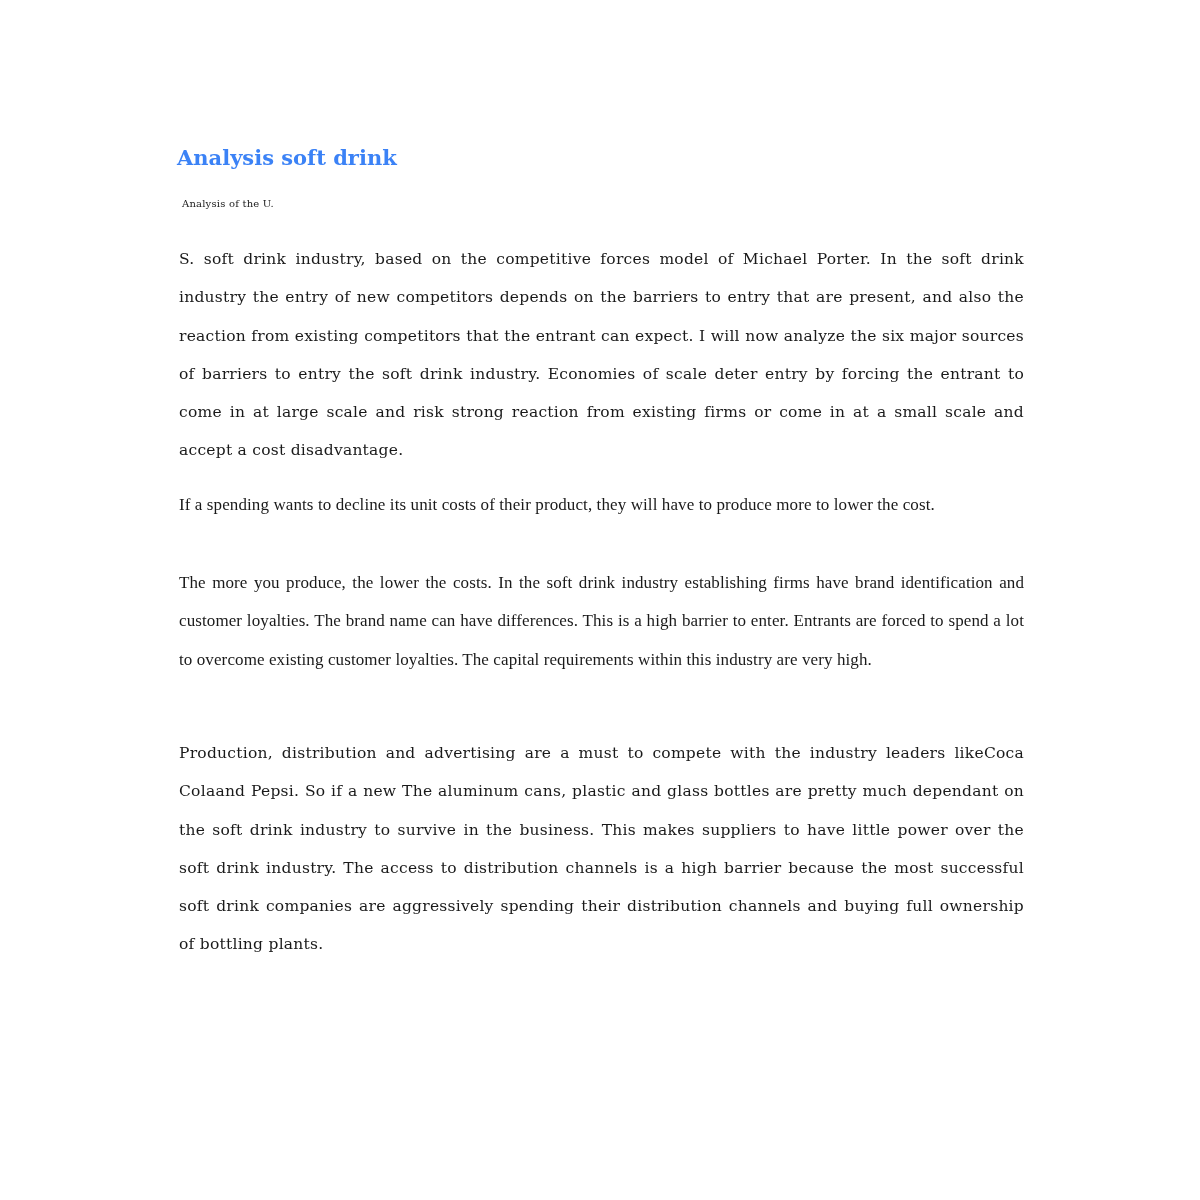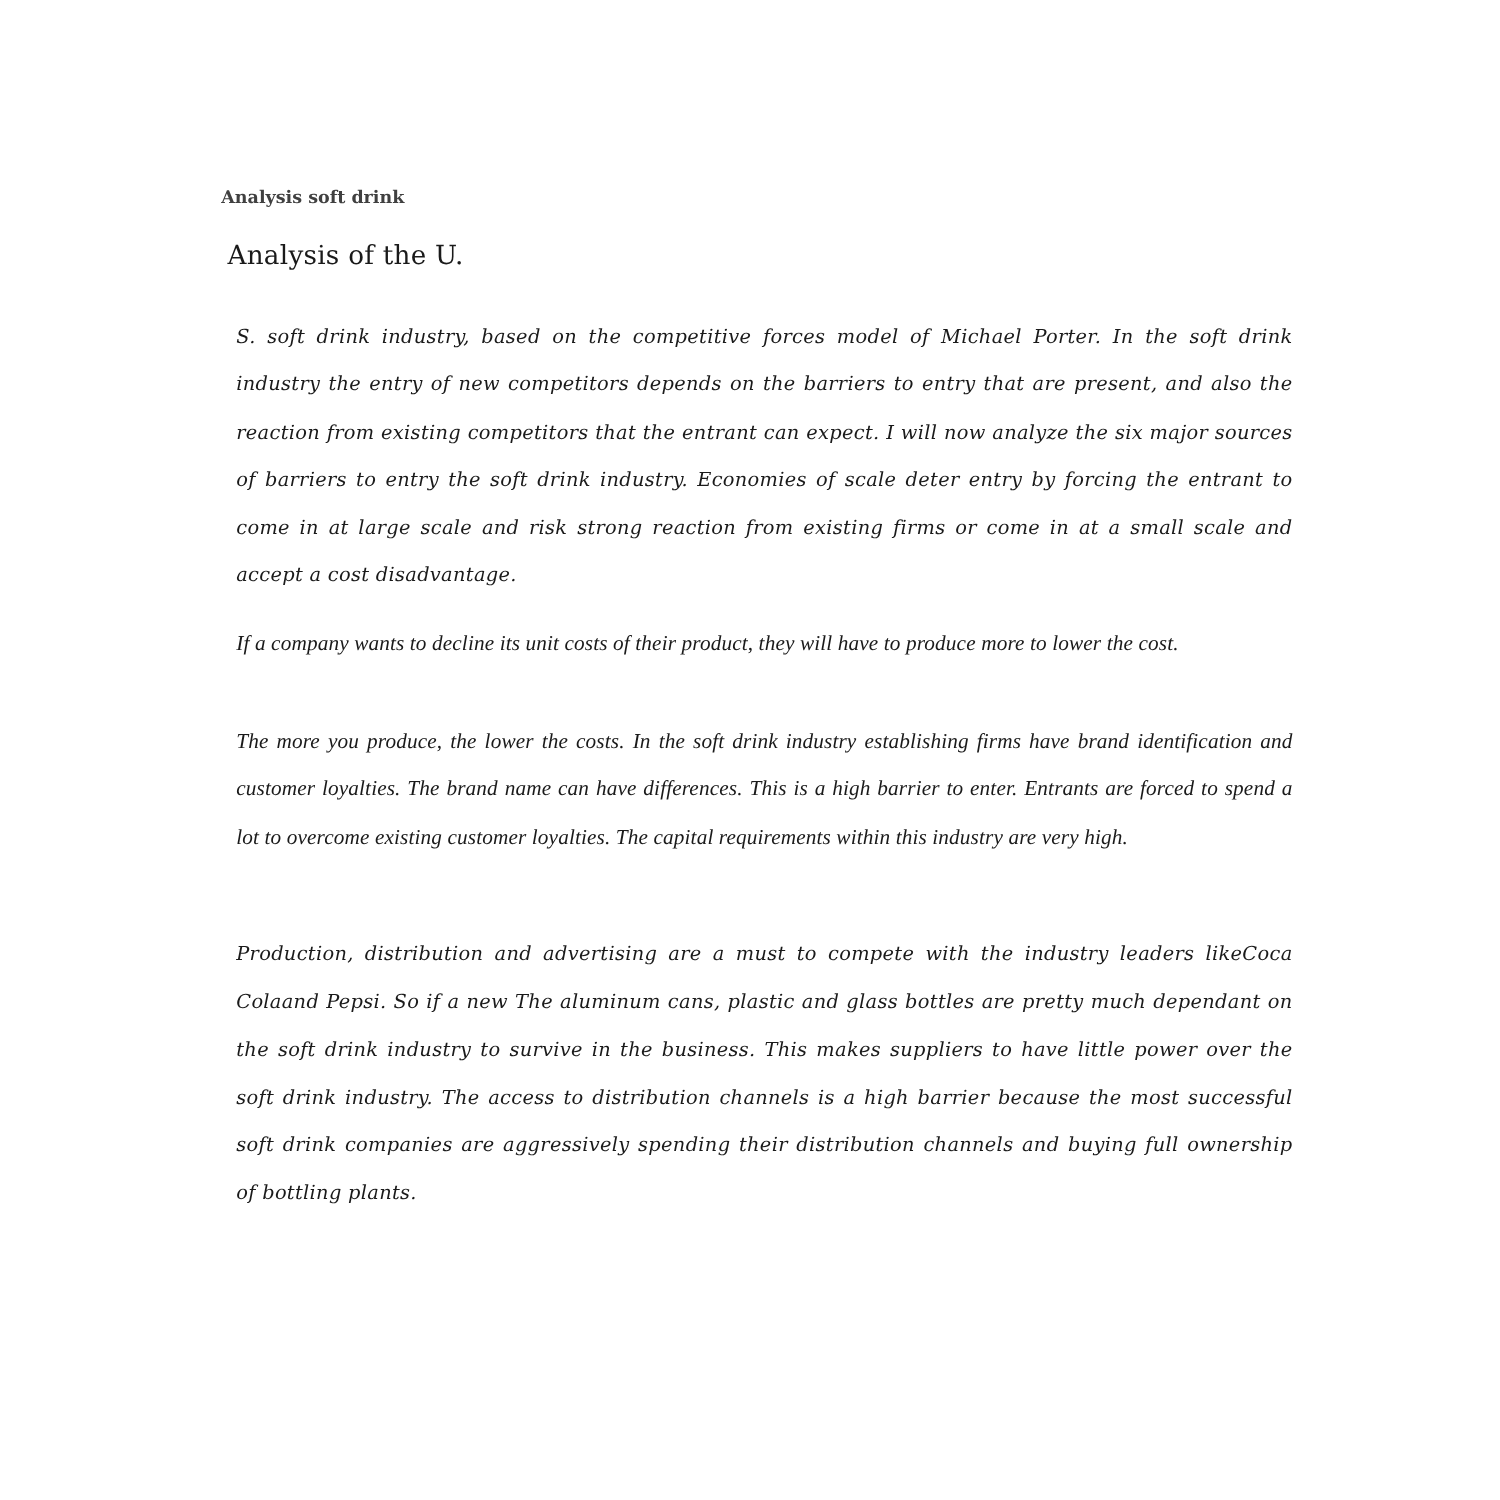--- a/index.html
+++ b/index.html
@@ -17,55 +17,54 @@
     }
     .page {
       position: absolute;
       left: 177px;
       top: 140px;
       width: 845px;
     }
     .title {
       font-family: "DejaVu Serif", serif;
       font-weight: bold;
-      font-size: 14px;
-      color: #404040;
+      font-size: 21px;
+      color: #3b82f6;
       margin: 0;
       height: 36px;
       line-height: 36px;
     }
     .subtitle {
-      font-size: 21px;
+      font-size: 10px;
       line-height: 20px;
       margin: 0;
       position: absolute;
       top: 54px;
       left: 5px;
       letter-spacing: 0.2px;
     }
     .para {
       position: absolute;
       left: 0;
       width: 845px;
       font-size: 15.5px;
       line-height: 38.3px;
       text-align: justify;
-      margin: 12px;
+      margin: 2px;
       letter-spacing: 0.25px;
-      font-style: italic;
     }
     .p1 { top: 98px; }
     .p2 { top: 344px; }
     .p3 { top: 422px; }
     .p3 .inner, .p2 .inner { font-family: "Liberation Serif", serif; font-size: 17px; letter-spacing: 0.1px; }
     .p4 { top: 592px; }
   </style>
 </head>
 <body>
 
 <div class="page">
   <h1 class="title">Analysis soft drink</h1>
   <p class="subtitle"> Analysis of the U.</p>
   <p class="para p1"> S. soft drink industry, based on the competitive forces model of Michael Porter. In the soft drink industry the entry of new competitors depends on the barriers to entry that are present, and also the reaction from existing competitors that the entrant can expect. I will now analyze the six major sources of barriers to entry the soft drink industry. Economies of scale deter entry by forcing the entrant to come in at large scale and risk strong reaction from existing firms or come in at a small scale and accept a cost disadvantage.</p>
-  <p class="para p2"><span class="inner"> If a company wants to decline its unit costs of their product, they will have to produce more to lower the cost.</span></p>
+  <p class="para p2"><span class="inner"> If a spending wants to decline its unit costs of their product, they will have to produce more to lower the cost.</span></p>
   <p class="para p3"><span class="inner"> The more you produce, the lower the costs. In the soft drink industry establishing firms have brand identification and customer loyalties. The brand name can have differences. This is a high barrier to enter. Entrants are forced to spend a lot to overcome existing customer loyalties. The capital requirements within this industry are very high.</span></p>
   <p class="para p4"> Production, distribution and advertising are a must to compete with the industry leaders likeCoca Colaand Pepsi. So if a new The aluminum cans, plastic and glass bottles are pretty much dependant on the soft drink industry to survive in the business. This makes suppliers to have little power over the soft drink industry. The access to distribution channels is a high barrier because the most successful soft drink companies are aggressively spending their distribution channels and buying full ownership of bottling plants.</p>
 </div>
 
 </body></html>

